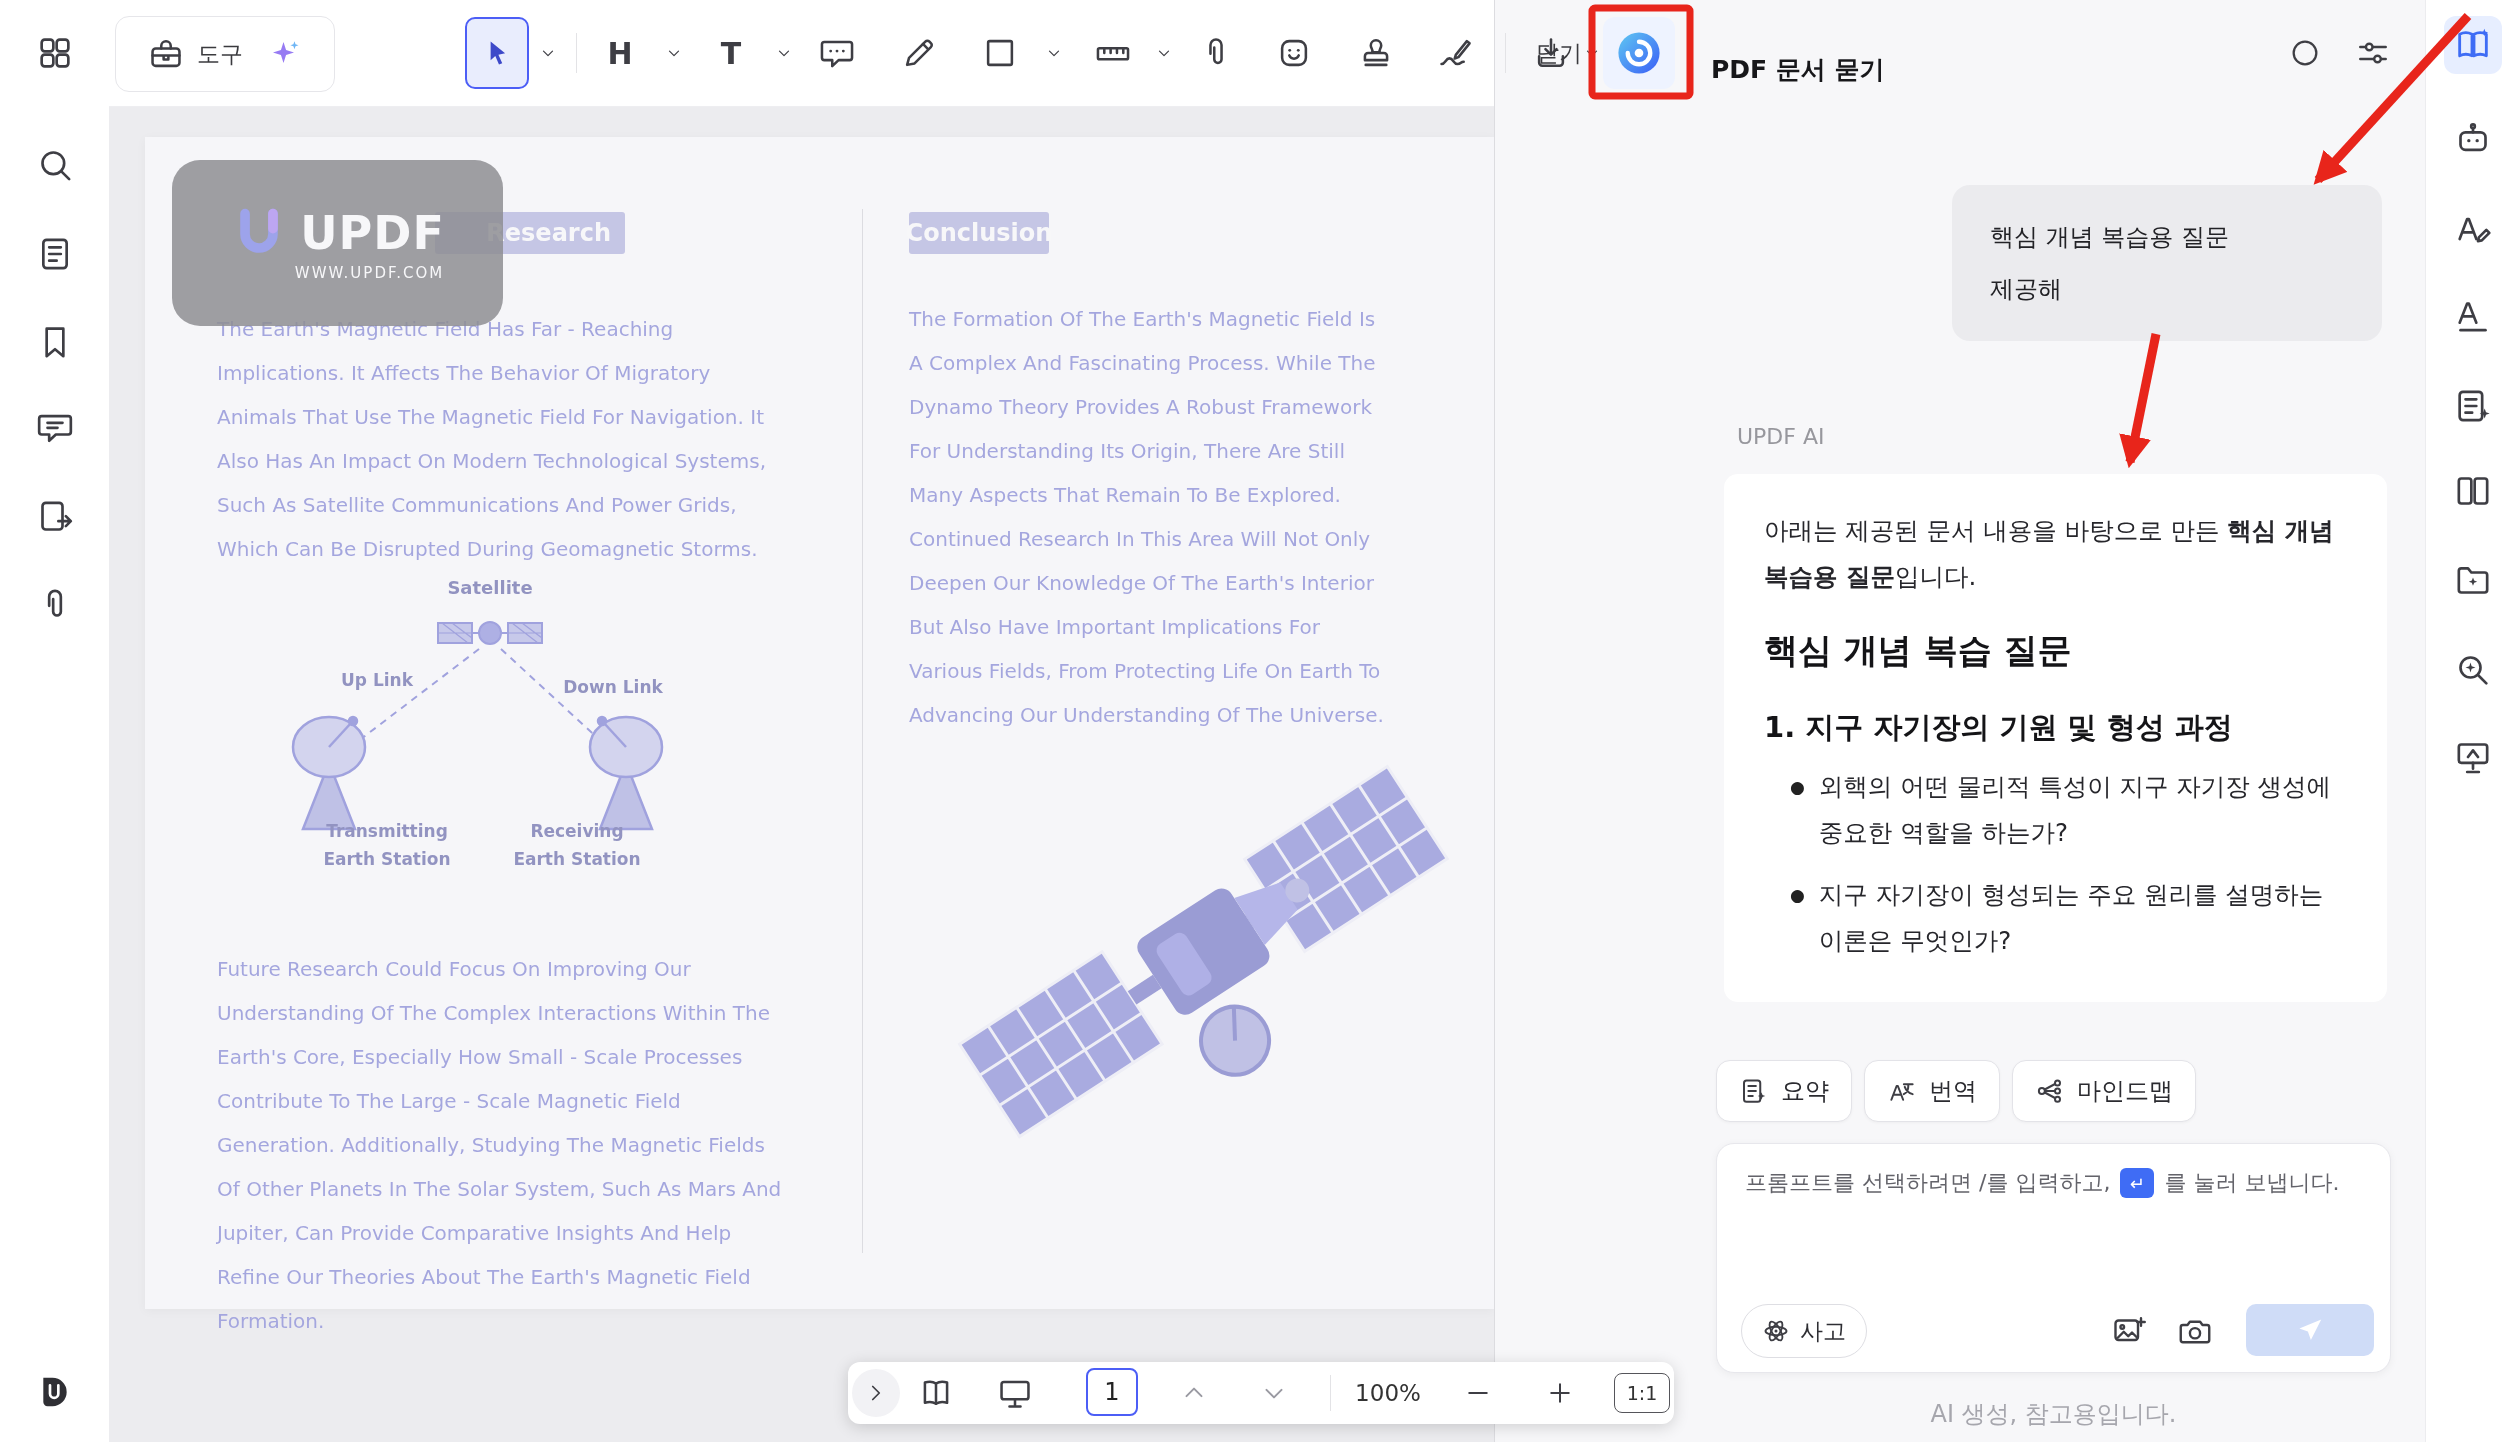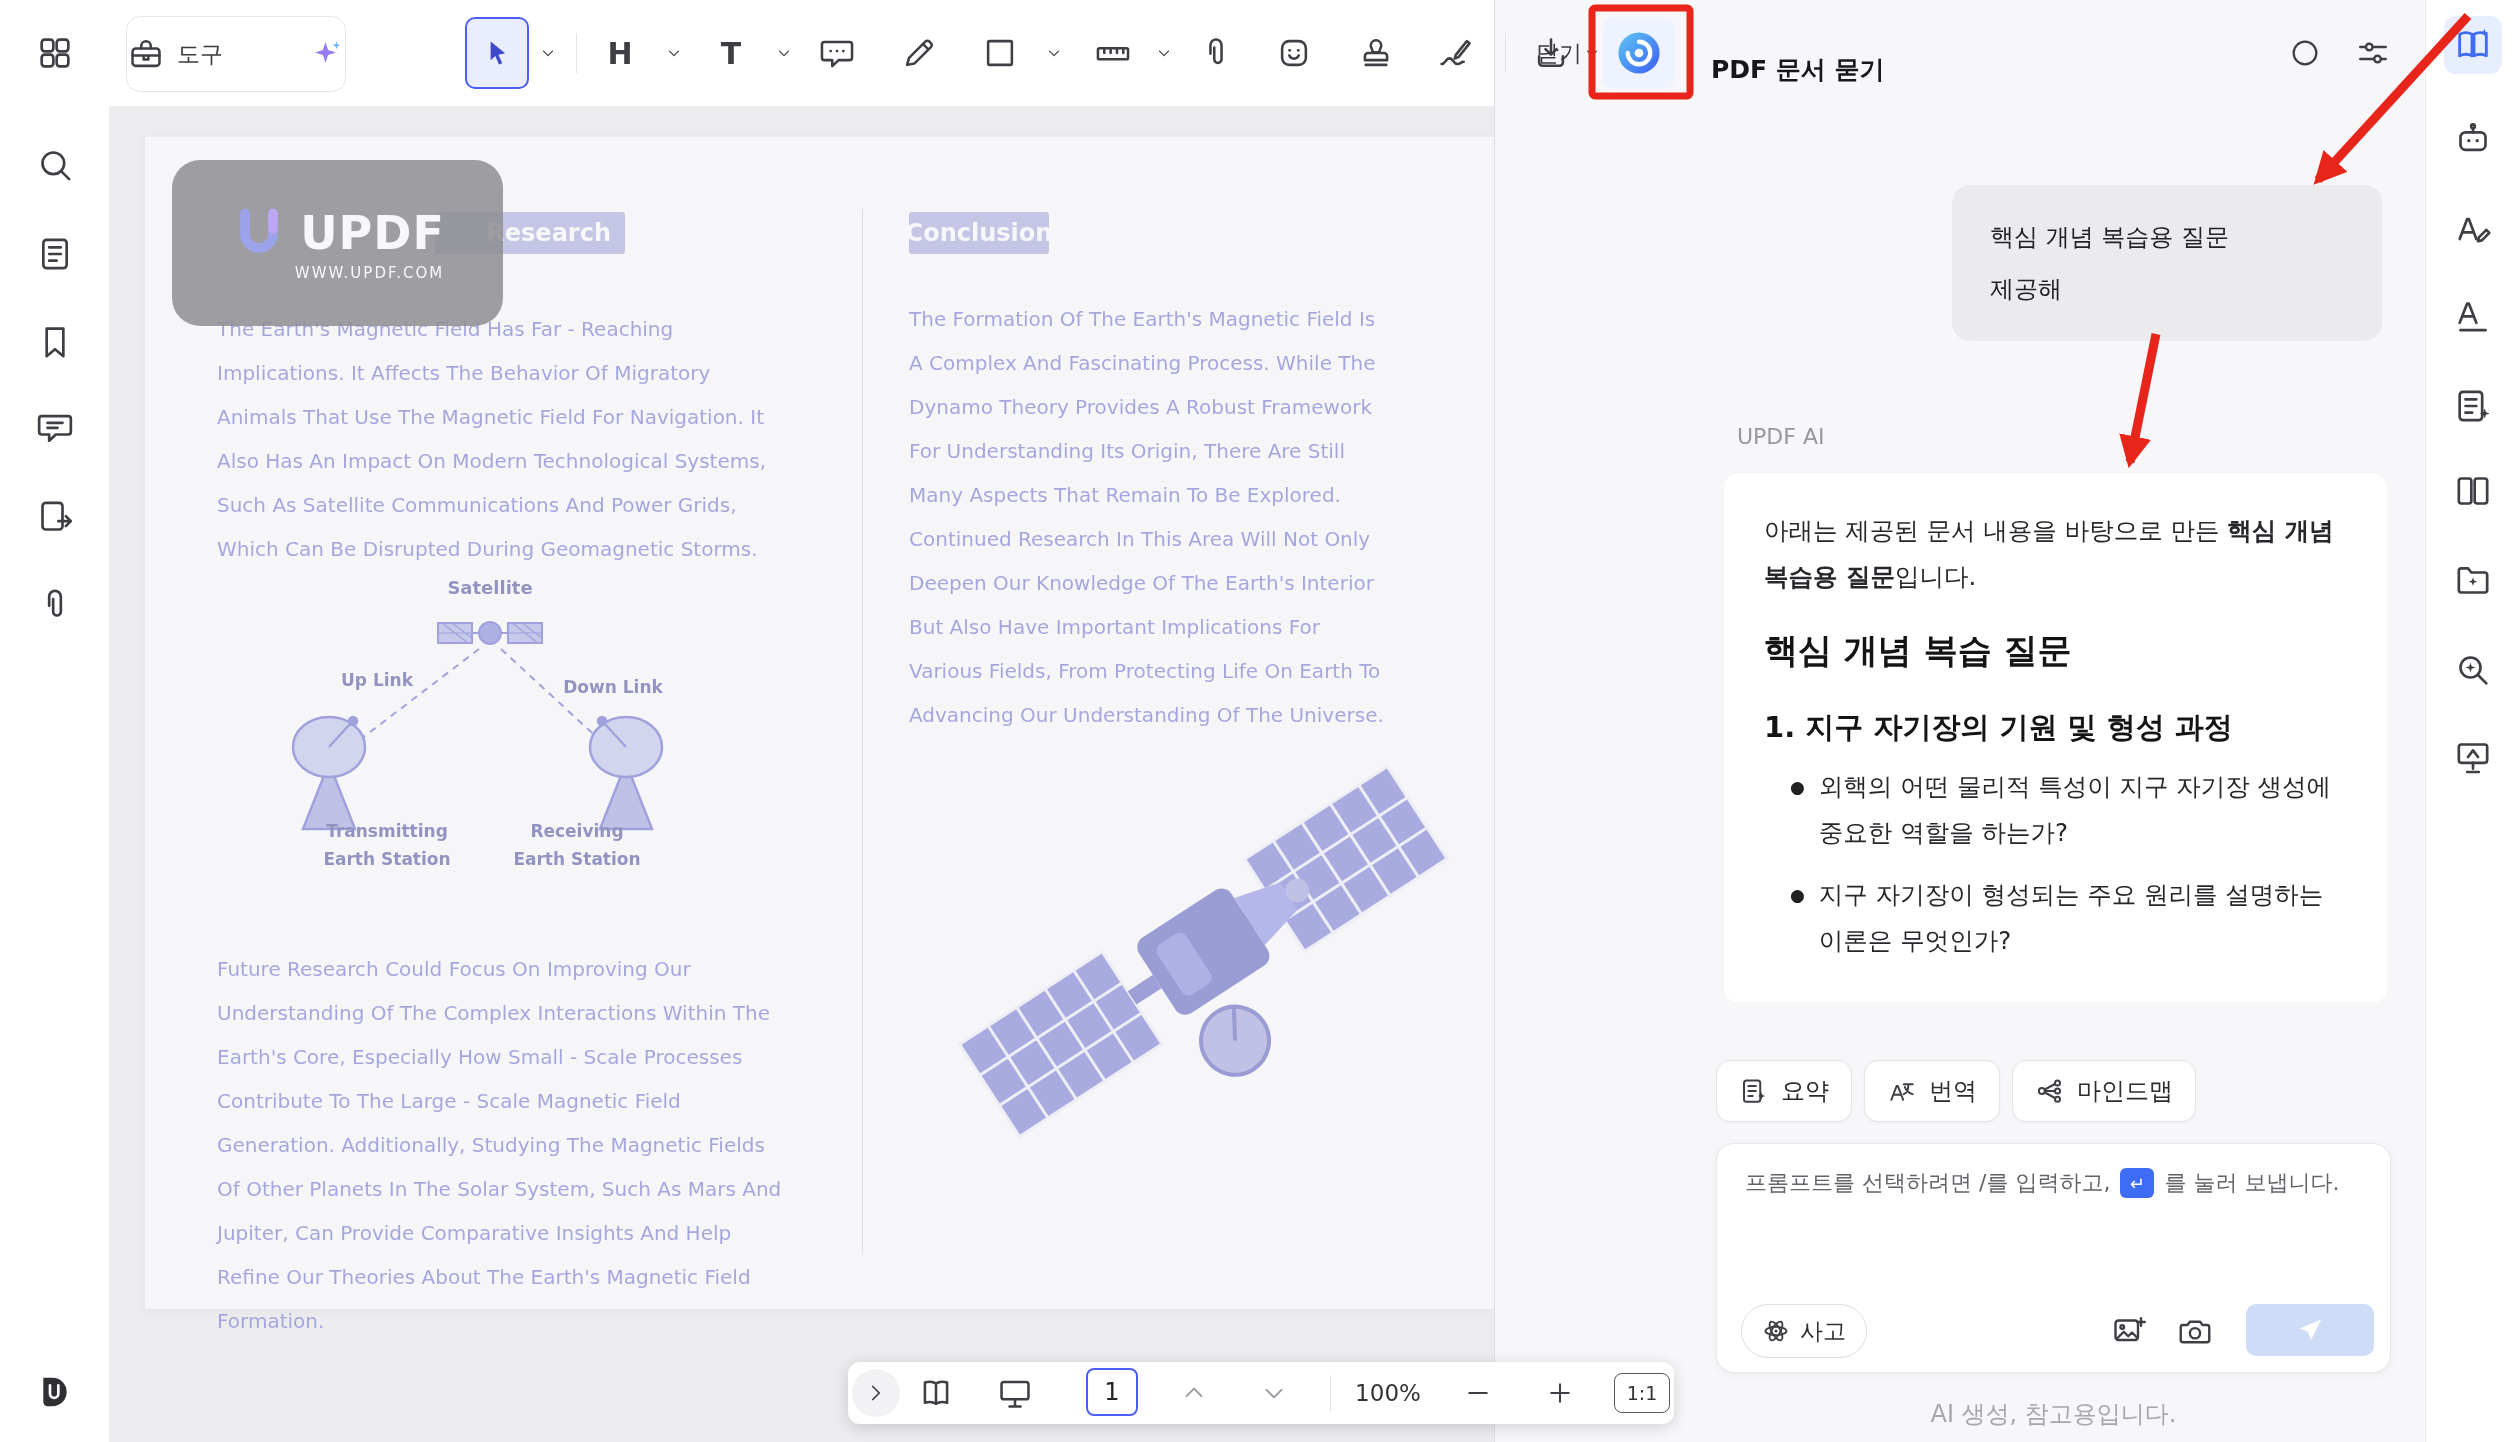--- a/index.html
+++ b/index.html
@@ -55,21 +55,21 @@
   .rsb-btn{position:absolute;left:18px;width:58px;height:58px;border-radius:12px;}
   .rsb-btn.active{background:#e7eeff;}
   
   #bottom-bar{left:848px;top:1362px;width:826px;height:62px;background:#fff;border-radius:12px;box-shadow:0 3px 16px rgba(0,0,0,.16);z-index:10;}
   .bbtn{position:absolute;top:7px;width:48px;height:48px;border-radius:8px;}
   #page-box{position:absolute;left:238px;top:6px;width:52px;height:48px;border:2px solid #4c5ef6;border-radius:8px;background:#fff;display:flex;align-items:center;justify-content:center;font-size:24px;color:#222;box-sizing:border-box;}
   #zoom-label{position:absolute;left:498px;top:0;width:84px;height:62px;display:flex;align-items:center;justify-content:center;font-size:23px;color:#333;}
   #fit-box{position:absolute;left:766px;top:11px;width:56px;height:40px;border:1.5px solid #55555a;border-radius:8px;display:flex;align-items:center;justify-content:center;font-size:19px;color:#333;box-sizing:border-box;cursor:pointer;}
   
   #annot{position:absolute;left:0;top:0;z-index:60;pointer-events:none;}
-  .tool-group{position:absolute;left:17px;top:16px;width:218px;height:74px;border:1px solid #e6e6ea;border-radius:14px;display:flex;align-items:center;justify-content:space-between;gap:24px;}
+  .tool-group{position:absolute;left:6px;top:16px;width:218px;height:74px;border:1px solid #e6e6ea;border-radius:14px;display:flex;align-items:center;justify-content:center;gap:24px;}
   .tg-label{font-size:23px;color:#3a3a3e;}
   .close-label{font-size:23px;color:#3a3a3e;}
 </style>
 </head>
 <body>
 
 <div id="screen">
 
   <aside id="left-sidebar" class="abs">
     <button class="btn lsb-btn" style="top:24px">

